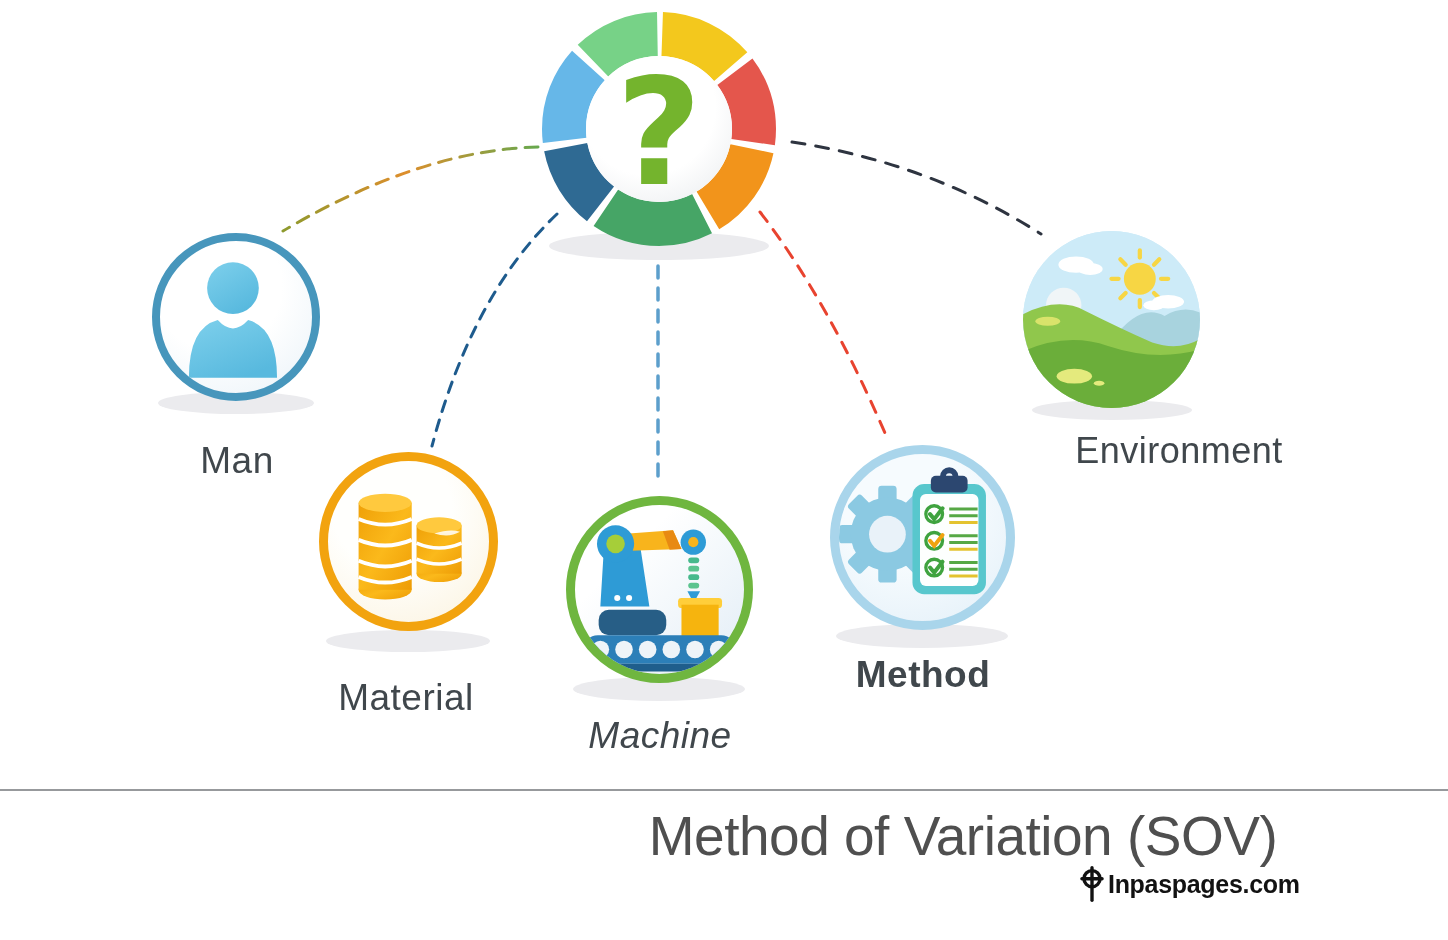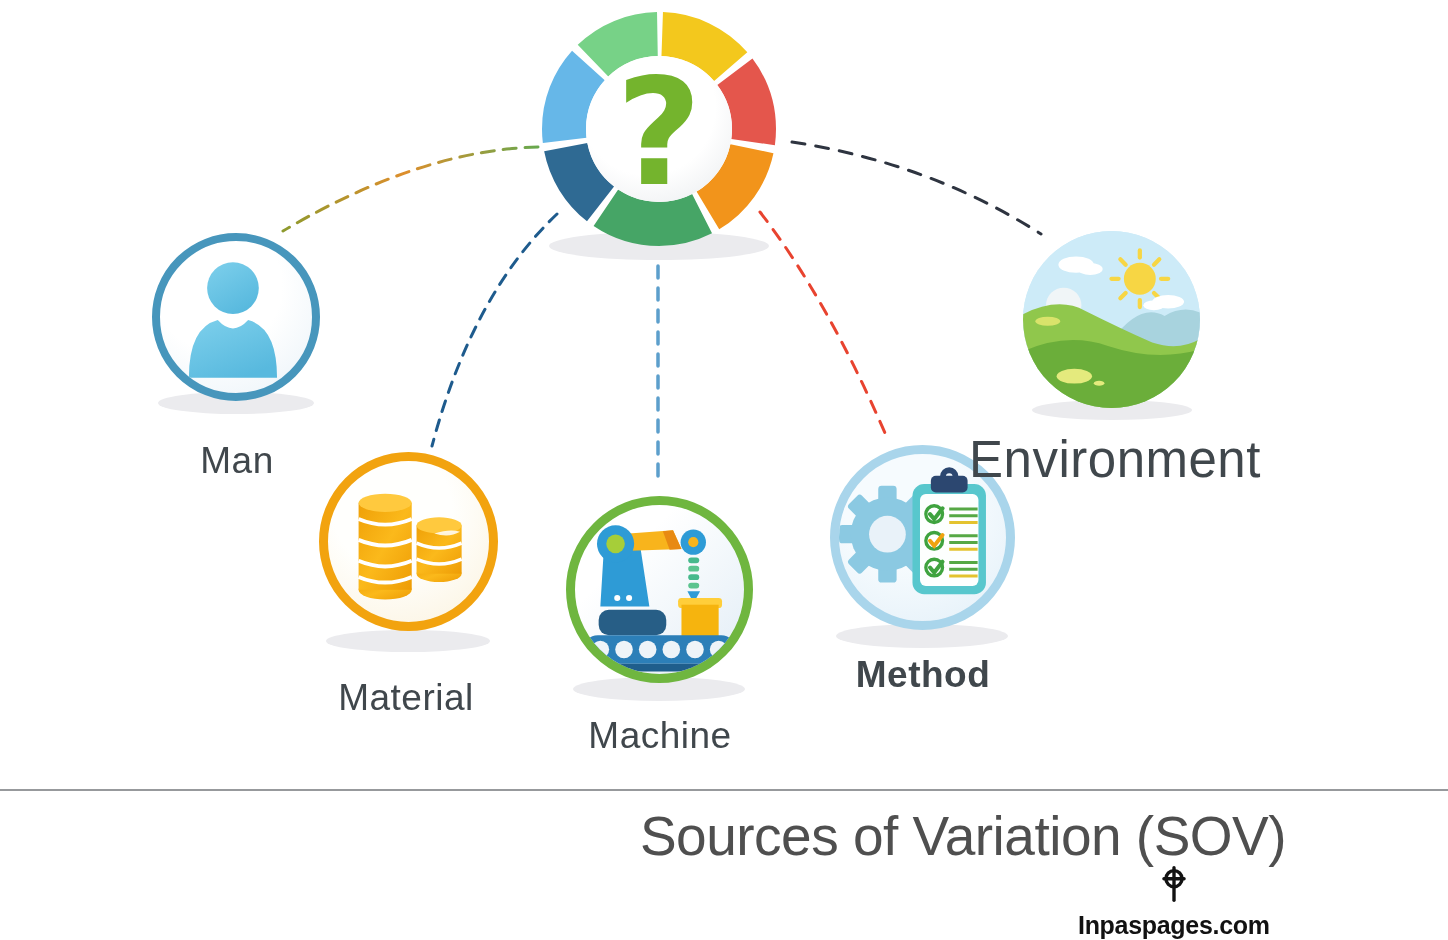--- a/index.html
+++ b/index.html
@@ -33,29 +33,29 @@
     background:linear-gradient(135deg,#ffffff 30%,#e2edf6 100%);}
   .node-method{left:830px;top:445px;width:185px;height:185px;border:9px solid var(--method-ring,#A9D5EB);
     background:radial-gradient(circle at 40% 30%, #f6fbfe 40%, #e2eff8 100%);}
   .node-environment{left:1023px;top:231px;width:177px;height:177px;background:var(--env-sky,#CDEBF8);}
 
   
   .node-label{position:absolute;transform:translateX(-50%);color:var(--label,#40474C);
     font-size:37px;letter-spacing:.5px;white-space:nowrap;}
   .label-man{left:237px;top:440px;}
   .label-material{left:406px;top:657px;margin-top:20px;}
-  .label-machine{left:660px;top:715px;}
+  .label-machine{left:660px;top:715px;font-style:italic;}
   .label-method{left:923px;top:654px;font-weight:bold;}
-  .label-environment{left:1115px;top:430px;font-size:51px;text-align:right;}
+  .label-environment{left:1179px;top:430px;font-size:36px;text-align:right;}
 
   
   .divider{position:absolute;left:0;top:789px;width:1448px;height:2px;background:var(--divider,#97999C);}
   .title{position:absolute;left:963px;top:804px;transform:translateX(-50%);
     color:var(--title,#4F4F4F);font-size:55px;letter-spacing:-0.5px;white-space:nowrap;}
-  .watermark{position:absolute;left:1078px;top:866px;display:flex;align-items:center;gap:9px;flex-direction:column;}
+  .watermark{position:absolute;left:1078px;top:866px;display:flex;align-items:center;gap:2px;}
   .watermark-text{font-size:25px;font-weight:bold;color:#121212;letter-spacing:-0.3px;}
 
   
   .conn{fill:none;stroke-linecap:round;}
   .conn-material{stroke:var(--conn-material,#1E5B8D);}
   .conn-machine{stroke:var(--conn-machine,#5C9FCC);}
   .conn-method{stroke:var(--conn-method,#E8432F);}
   .conn-env{stroke:var(--conn-env,#2E3440);}
   .stop-man-a{stop-color:var(--conn-man-end,#8D9A2E);}
   .stop-man-b{stop-color:var(--conn-man-mid,#DD8E2C);}
@@ -261,21 +261,21 @@
       <path d="M0 47 Q20 37 35 45 Q55 55 73 63 Q88 68 100 61 L100 100 L0 100 Z" fill="var(--env-hill-light,#90C74C)"></path>
       <path d="M0 68 Q25 57 48 65 Q75 74 100 67 L100 100 L0 100 Z" fill="var(--env-hill-dark,#6BAE3A)"></path>
       <ellipse cx="14" cy="51" rx="7" ry="2.6" fill="#D9E36B"></ellipse>
       <ellipse cx="29" cy="82" rx="10" ry="4.2" fill="#E4EA7D"></ellipse>
       <ellipse cx="43" cy="86" rx="3" ry="1.4" fill="#E4EA7D"></ellipse>
     </svg>
   </div>
   <div class="node-label label-environment">Environment</div>
 
   <div class="divider"></div>
-  <div class="title">Sources of Variation (SOV)</div>
+  <div class="title">Method of Variation (SOV)</div>
   <div class="watermark">
     <svg width="28" height="36" viewBox="0 0 26 34">
       <g stroke="#121212" stroke-width="3.2" fill="none" stroke-linecap="round">
         <line x1="13" y1="1.6" x2="13" y2="32.4"></line>
         <line x1="3.5" y1="12" x2="22.5" y2="12"></line>
         <circle cx="13" cy="12" r="7.6"></circle>
       </g>
     </svg>
     <span class="watermark-text">Inpaspages.com</span>
   </div>

